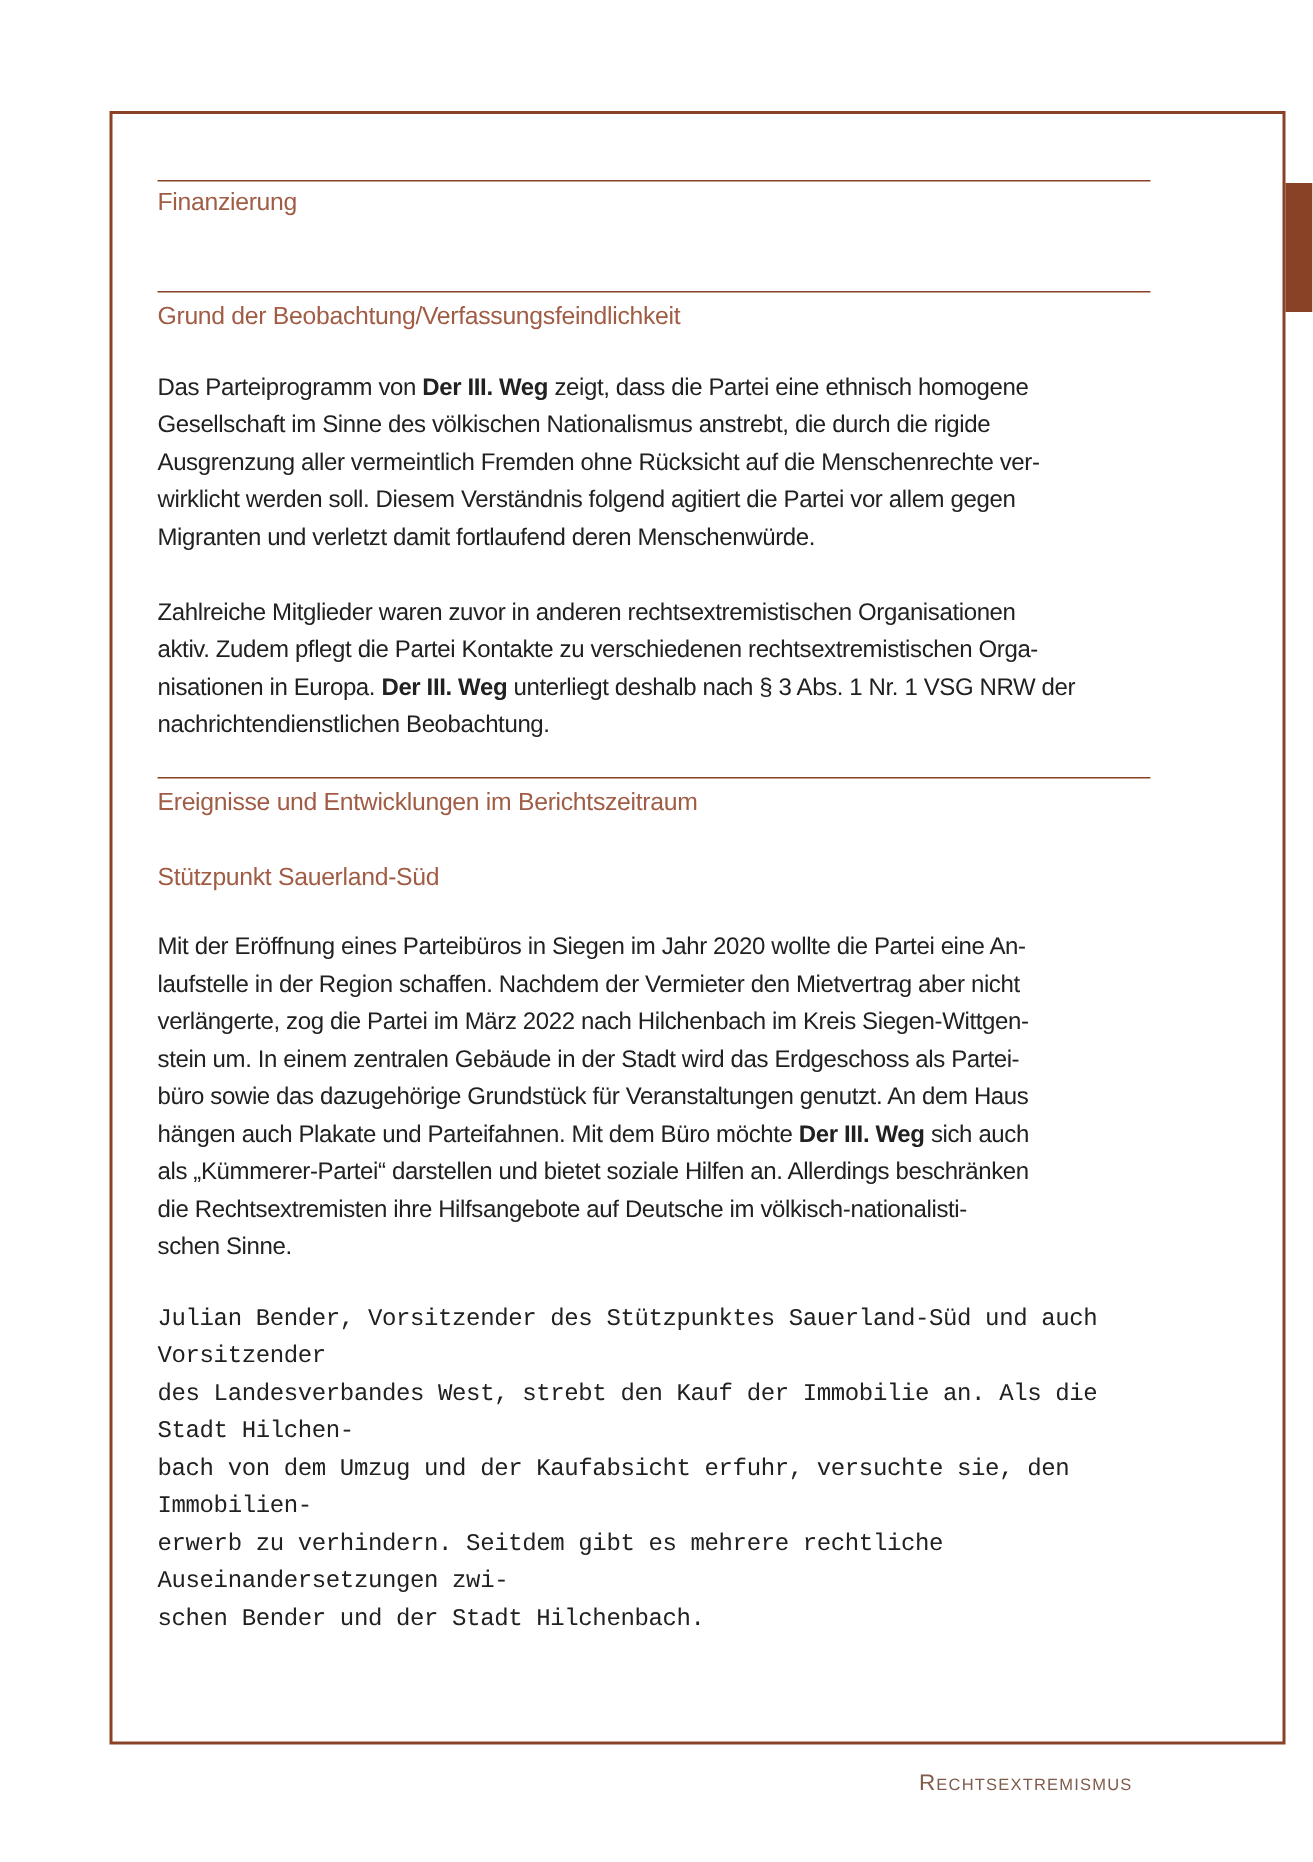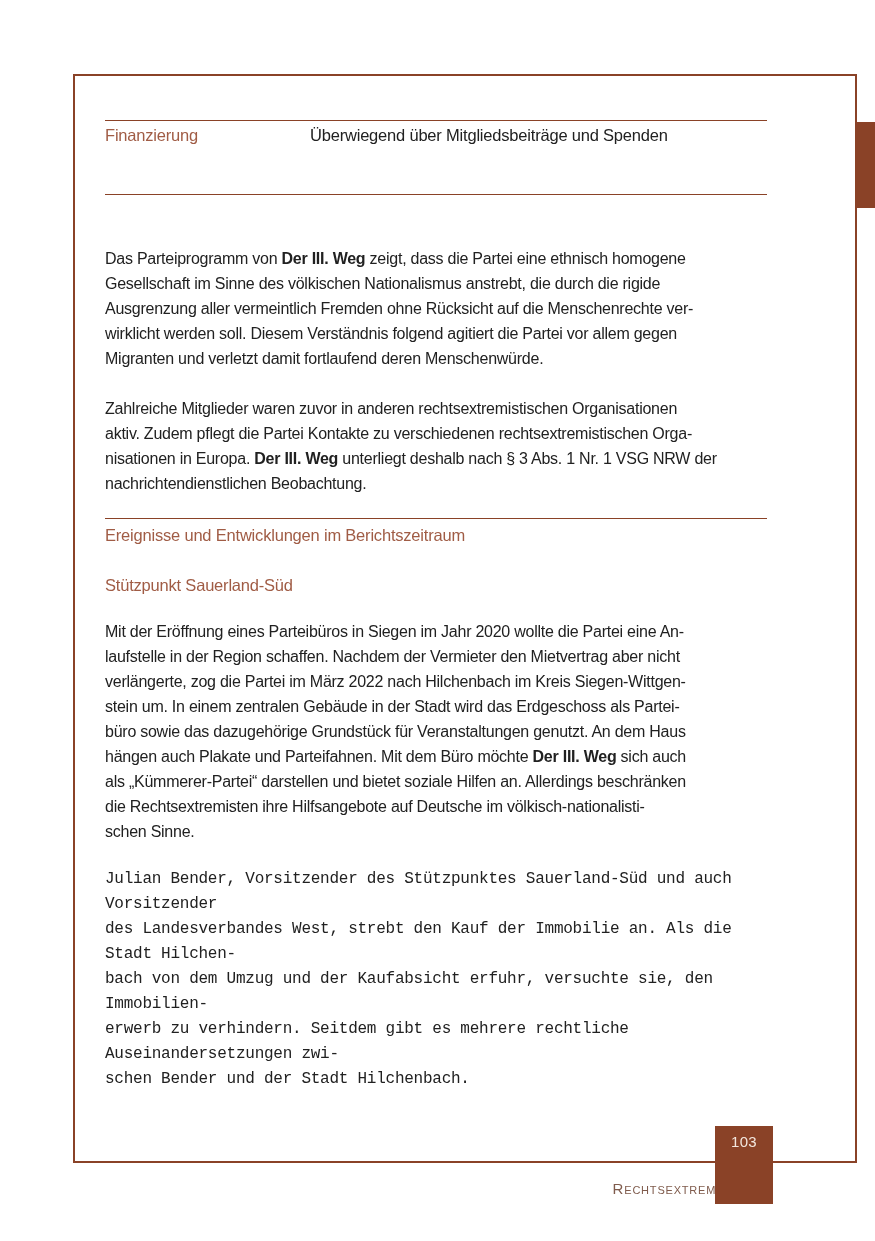--- a/index.html
+++ b/index.html
@@ -130,24 +130,24 @@
 
 <div class="canvas">
 
   <div class="chapter-tab"></div>
 
   <div class="page">
 
     <div class="divider r1"></div>
 
     <div class="info-label">Finanzierung</div>
-    <div class="info-value">Überwiegend über Mitgliedsbeiträge und Spenden</div>
 
     <div class="divider r2"></div>
 
+    <div class="sec-heading h-observation">Grund der Beobachtung/Verfassungsfeindlichkeit</div>
 
     <div class="para p1"><span>Das Parteiprogramm von </span><span class="b">Der III. Weg</span><span> zeigt, dass die Partei eine ethnisch homogene
 Gesellschaft im Sinne des völkischen Nationalismus anstrebt, die durch die rigide
 Ausgrenzung aller vermeintlich Fremden ohne Rücksicht auf die Menschenrechte ver-
 wirklicht werden soll. Diesem Verständnis folgend agitiert die Partei vor allem gegen
 Migranten und verletzt damit fortlaufend deren Menschenwürde.</span></div>
 
     <div class="para p2"><span>Zahlreiche Mitglieder waren zuvor in anderen rechtsextremistischen Organisationen
 aktiv. Zudem pflegt die Partei Kontakte zu verschiedenen rechtsextremistischen Orga-
 nisationen in Europa. </span><span class="b">Der III. Weg</span><span> unterliegt deshalb nach § 3 Abs. 1 Nr. 1 VSG NRW der
@@ -170,20 +170,17 @@
 schen Sinne.</span></div>
 
     <div class="para p4"><span>Julian Bender, Vorsitzender des Stützpunktes Sauerland-Süd und auch Vorsitzender
 des Landesverbandes West, strebt den Kauf der Immobilie an. Als die Stadt Hilchen-
 bach von dem Umzug und der Kaufabsicht erfuhr, versuchte sie, den Immobilien-
 erwerb zu verhindern. Seitdem gibt es mehrere rechtliche Auseinandersetzungen zwi-
 schen Bender und der Stadt Hilchenbach.</span></div>
 
     <div class="chapter-footer">Rechtsextremismus</div>
 
-    <div class="pagenum-box">
-      <span class="num">103</span>
-    </div>
 
   </div>
 
 
 </div>
 
 </body></html>

